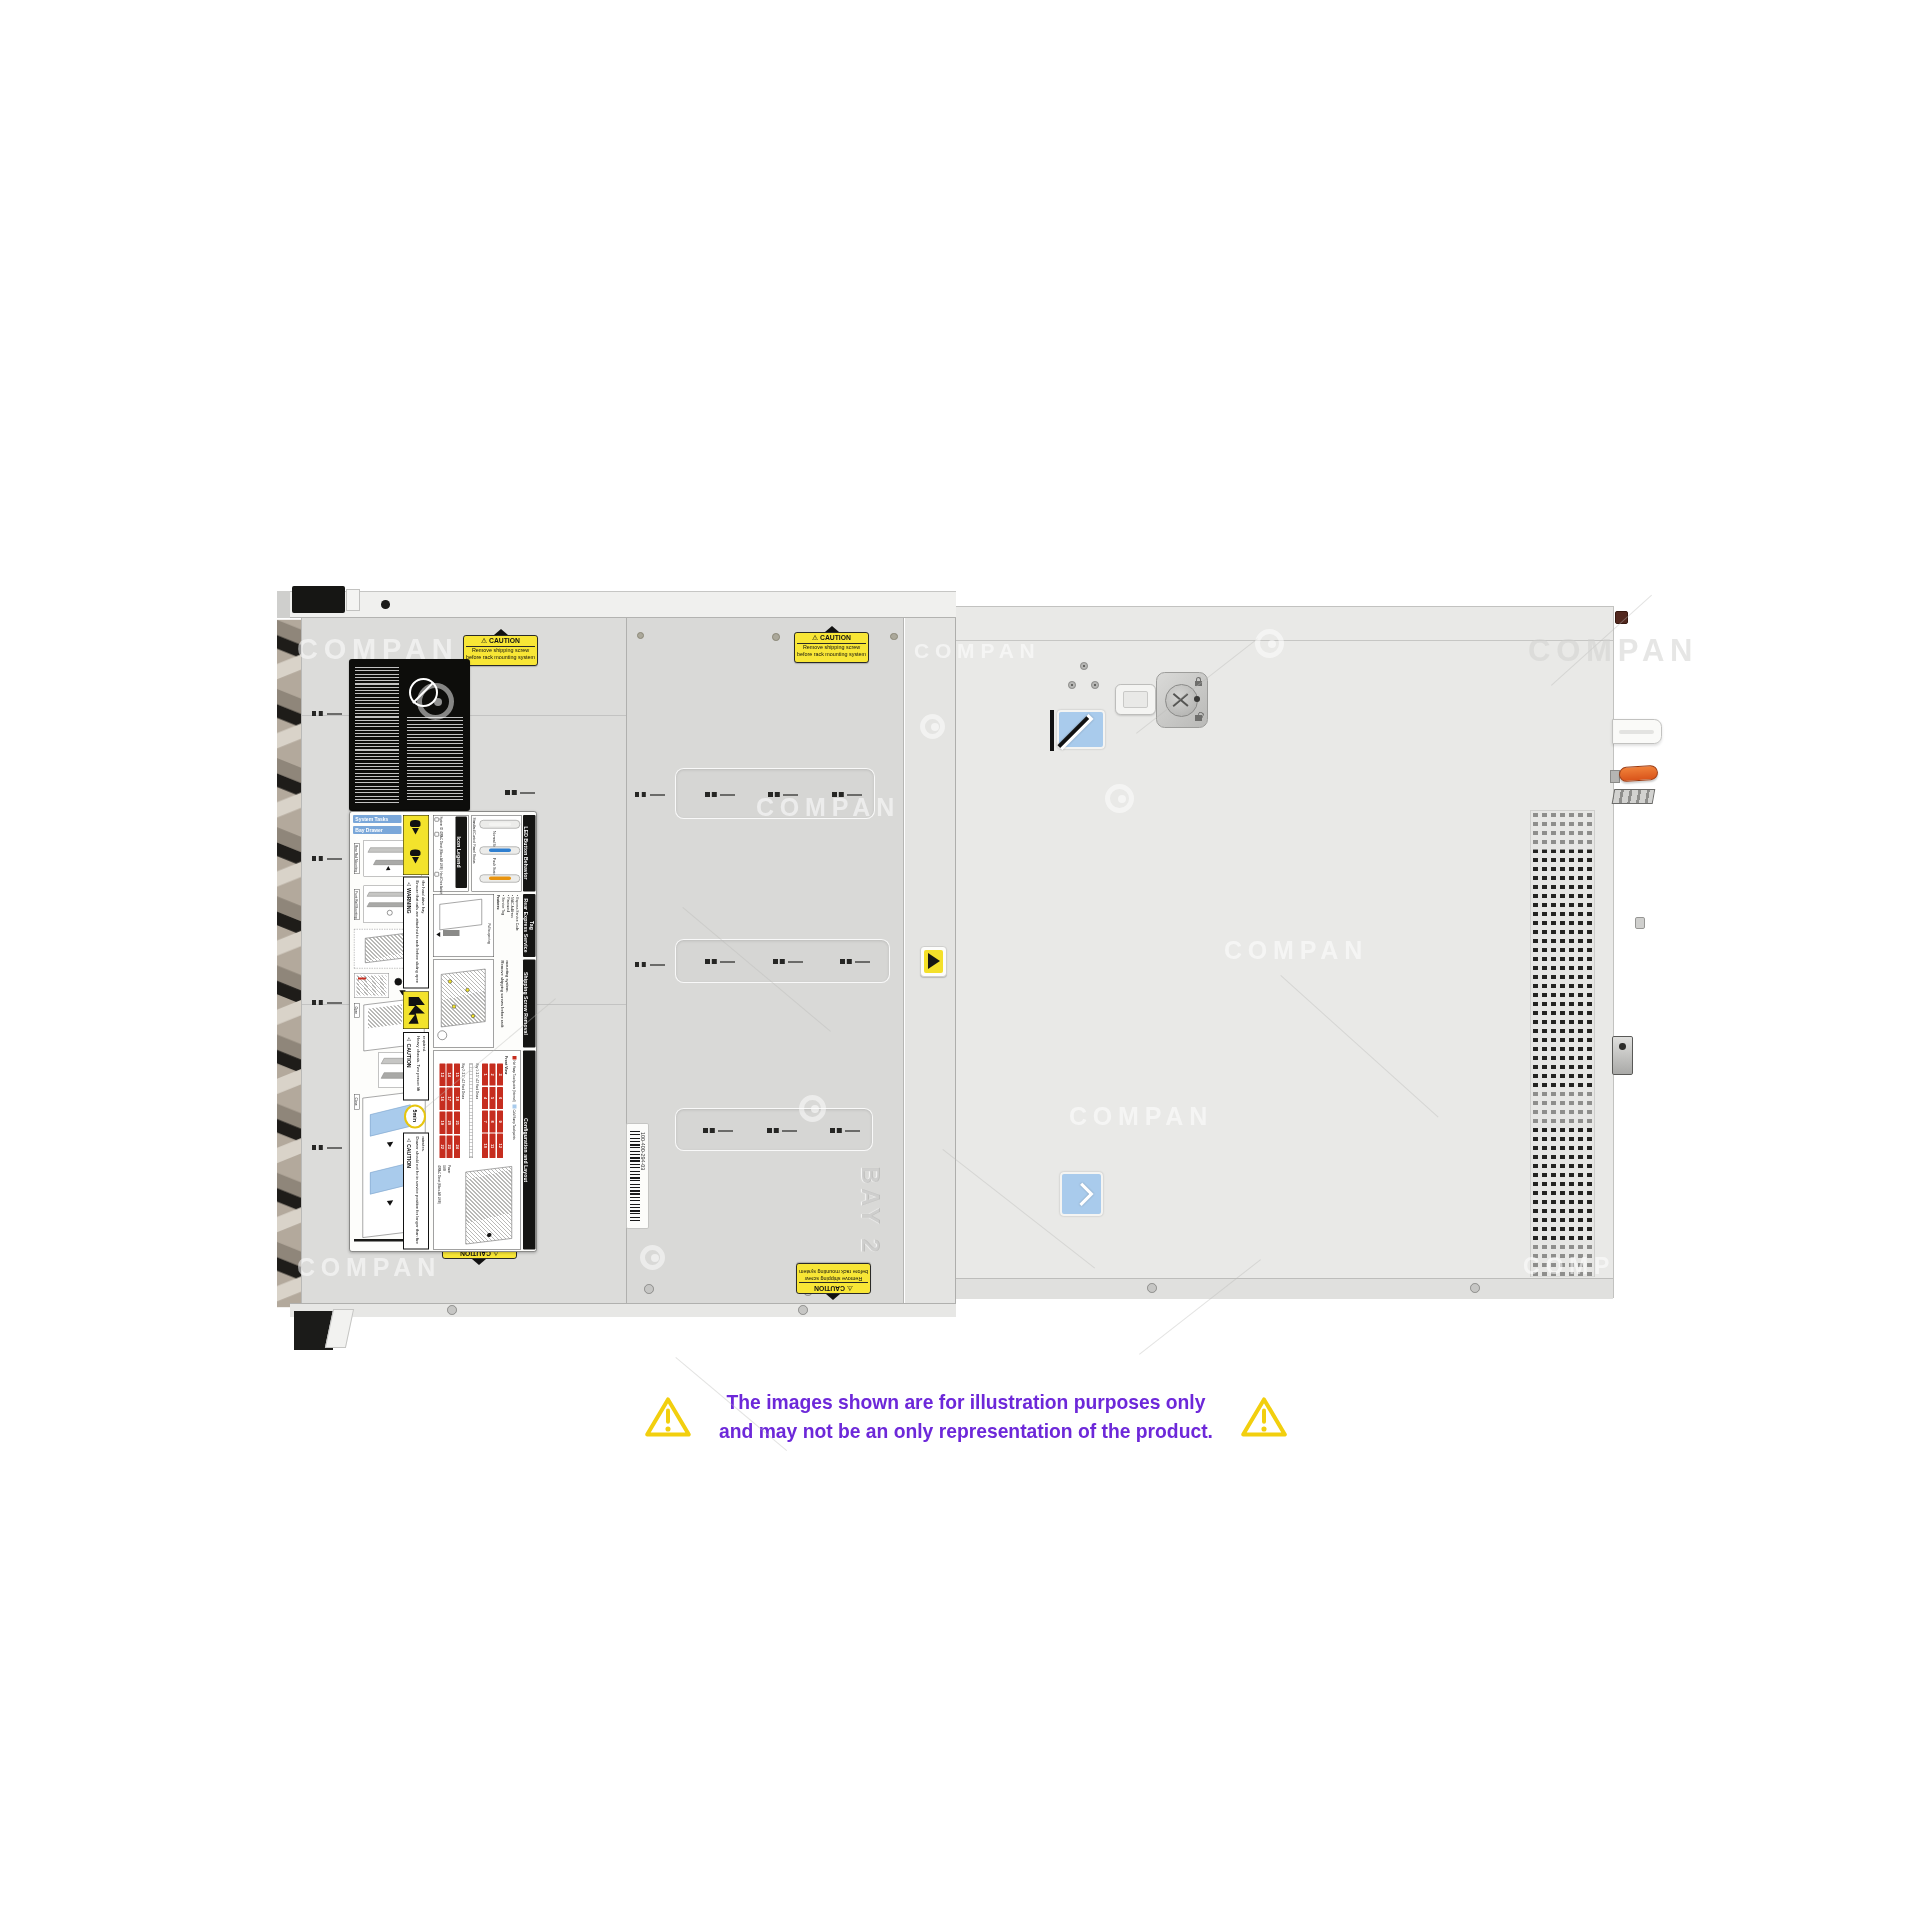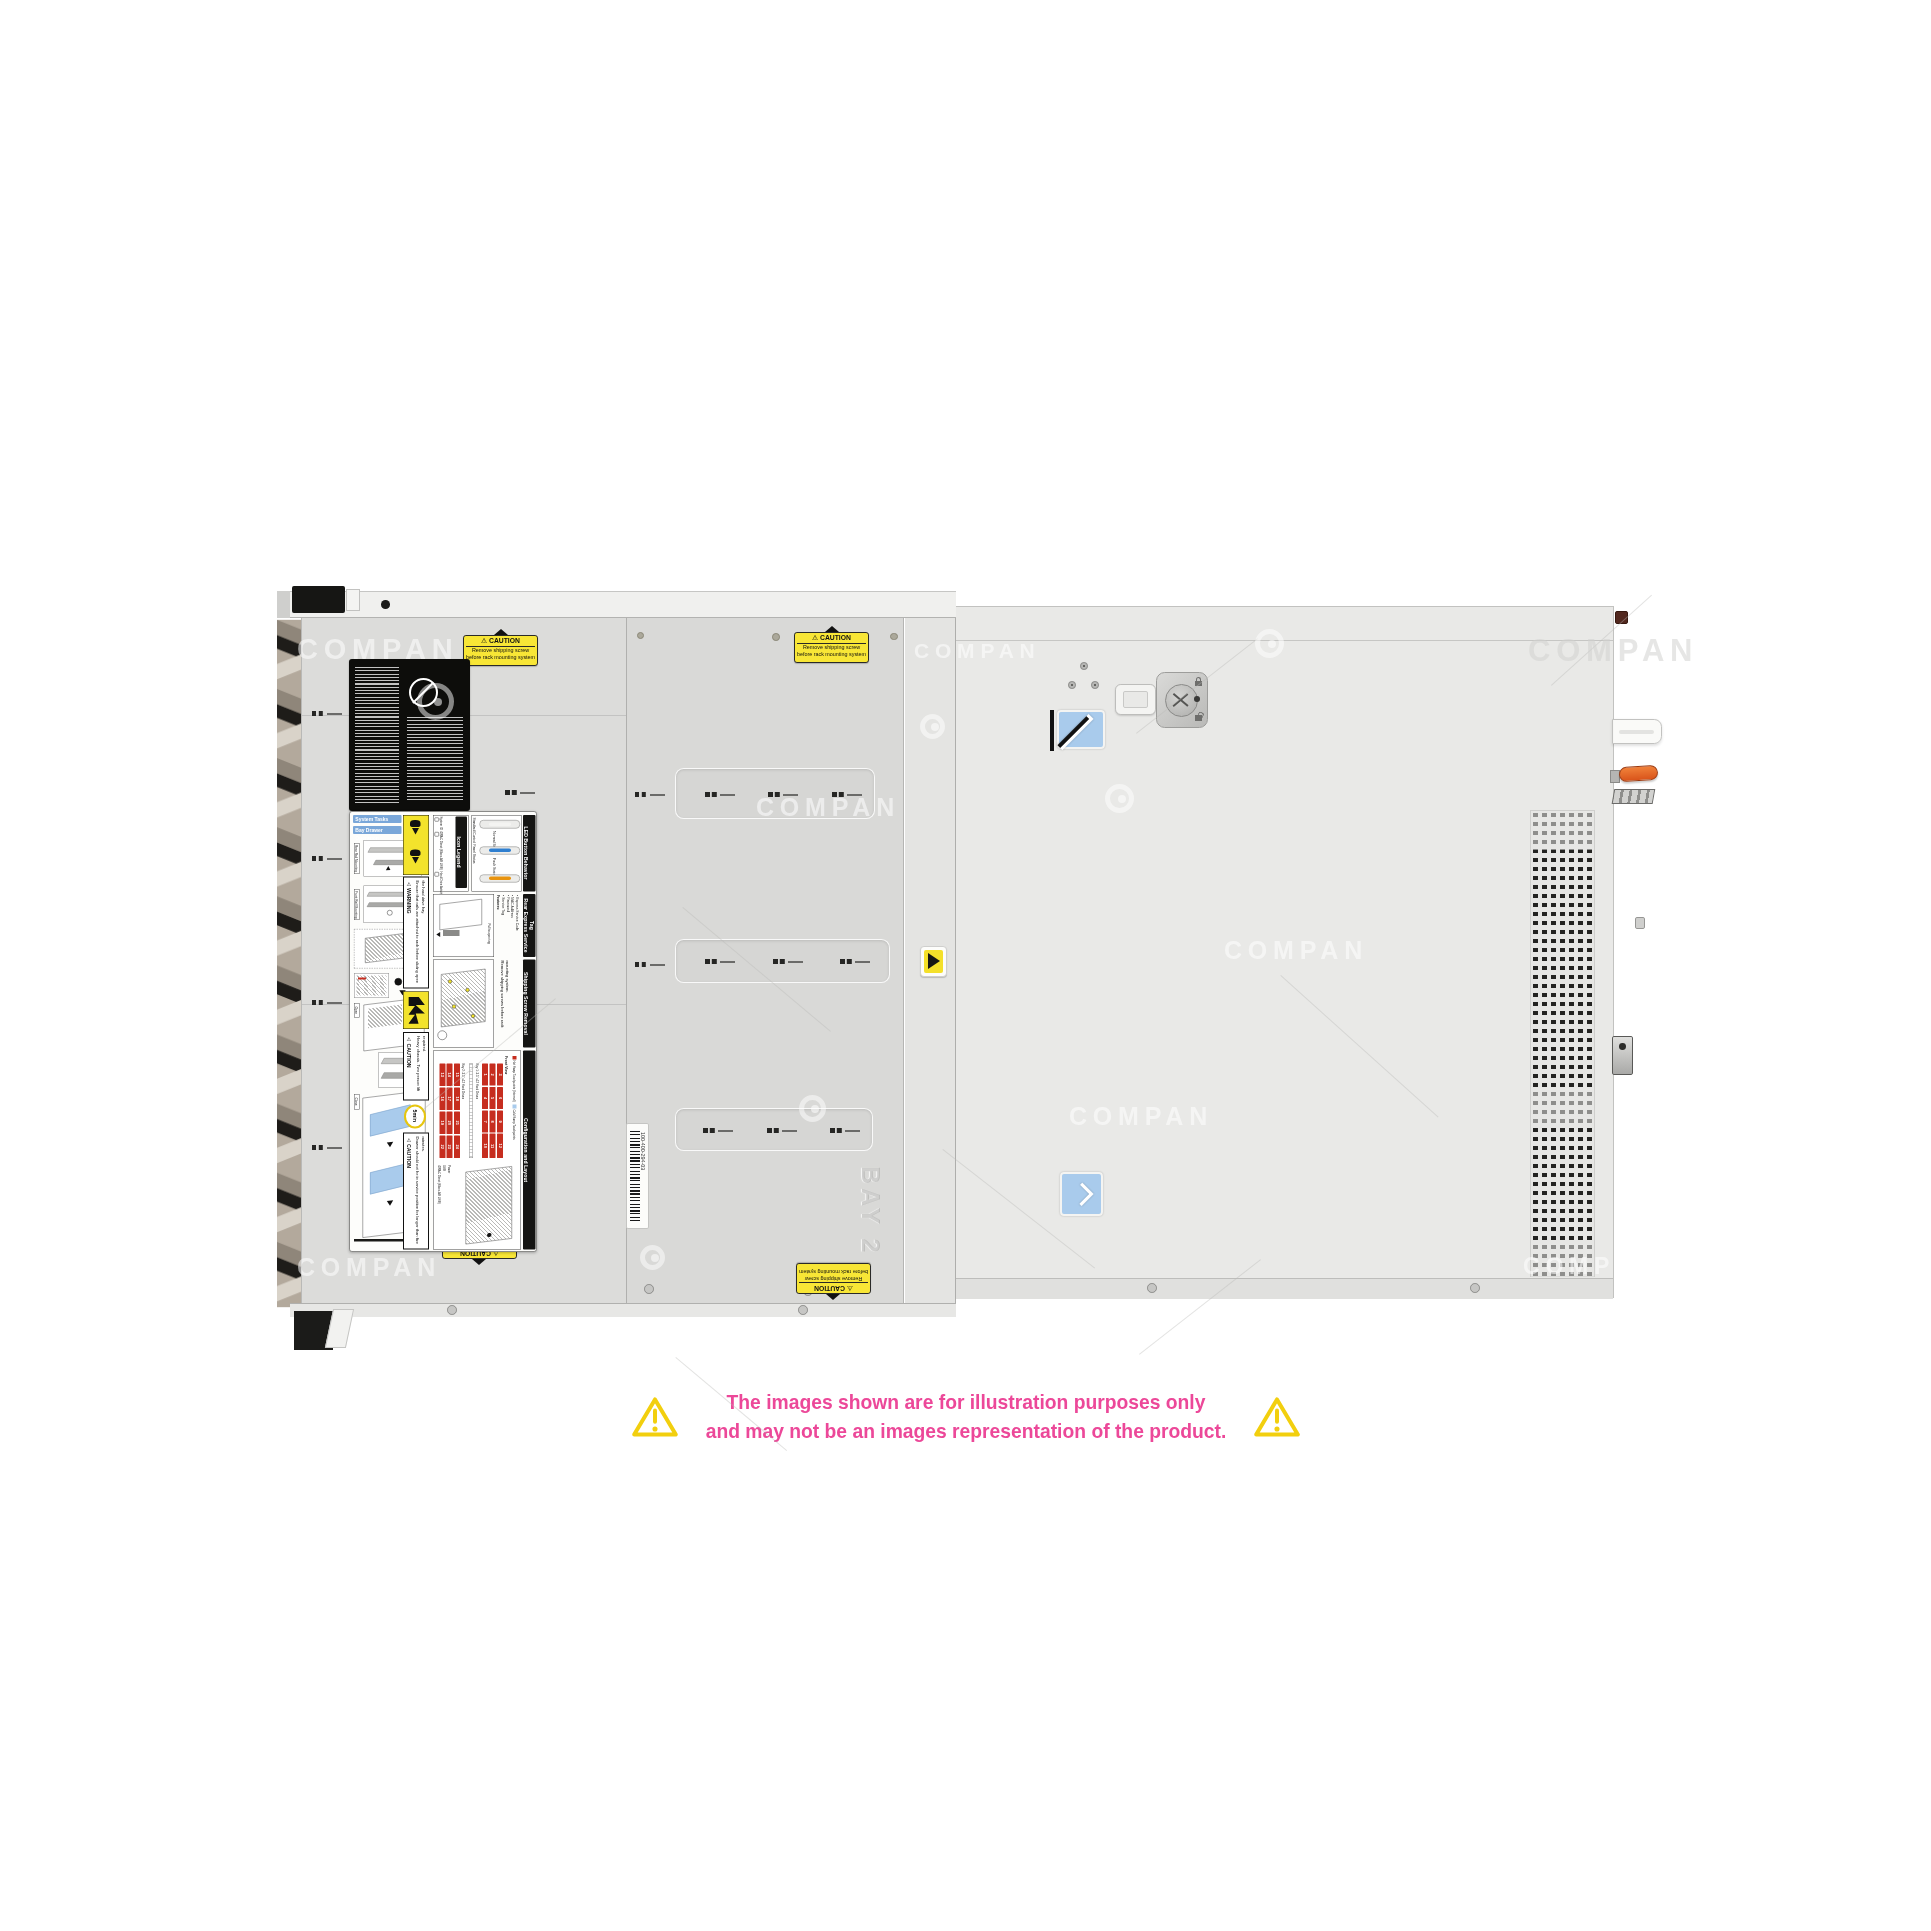--- a/index.html
+++ b/index.html
@@ -528,23 +528,23 @@
 
   <div class="diag" style="left:676px;top:1357px;width:145px;transform:rotate(40deg);"></div>
   <div class="diag" style="left:1139px;top:1354px;width:154px;transform:rotate(-38deg);"></div>
 
   <div class="disclaimer">
     <svg class="tri-icon" viewBox="0 0 60 54" style="color:#f2cf0e;">
       <path d="M30 5 L56 49 L4 49 Z" fill="none" stroke="currentColor" stroke-width="5" stroke-linejoin="round"></path>
       <line x1="30" y1="19" x2="30" y2="33" stroke="currentColor" stroke-width="5" stroke-linecap="round"></line>
       <circle cx="30" cy="42" r="3.2" fill="currentColor"></circle>
     </svg>
-    <div class="disc-text" style="color: #ec4899;">
+    <div class="disc-text" style="color: #6d28d9;">
       <div>The images shown are for illustration purposes only</div>
-      <div>and may not be an images representation of the product.</div>
+      <div>and may not be an only representation of the product.</div>
     </div>
     <svg class="tri-icon" viewBox="0 0 60 54" style="color:#f2cf0e;">
       <path d="M30 5 L56 49 L4 49 Z" fill="none" stroke="currentColor" stroke-width="5" stroke-linejoin="round"></path>
       <line x1="30" y1="19" x2="30" y2="33" stroke="currentColor" stroke-width="5" stroke-linecap="round"></line>
       <circle cx="30" cy="42" r="3.2" fill="currentColor"></circle>
     </svg>
   </div>
 </div>
 
 

